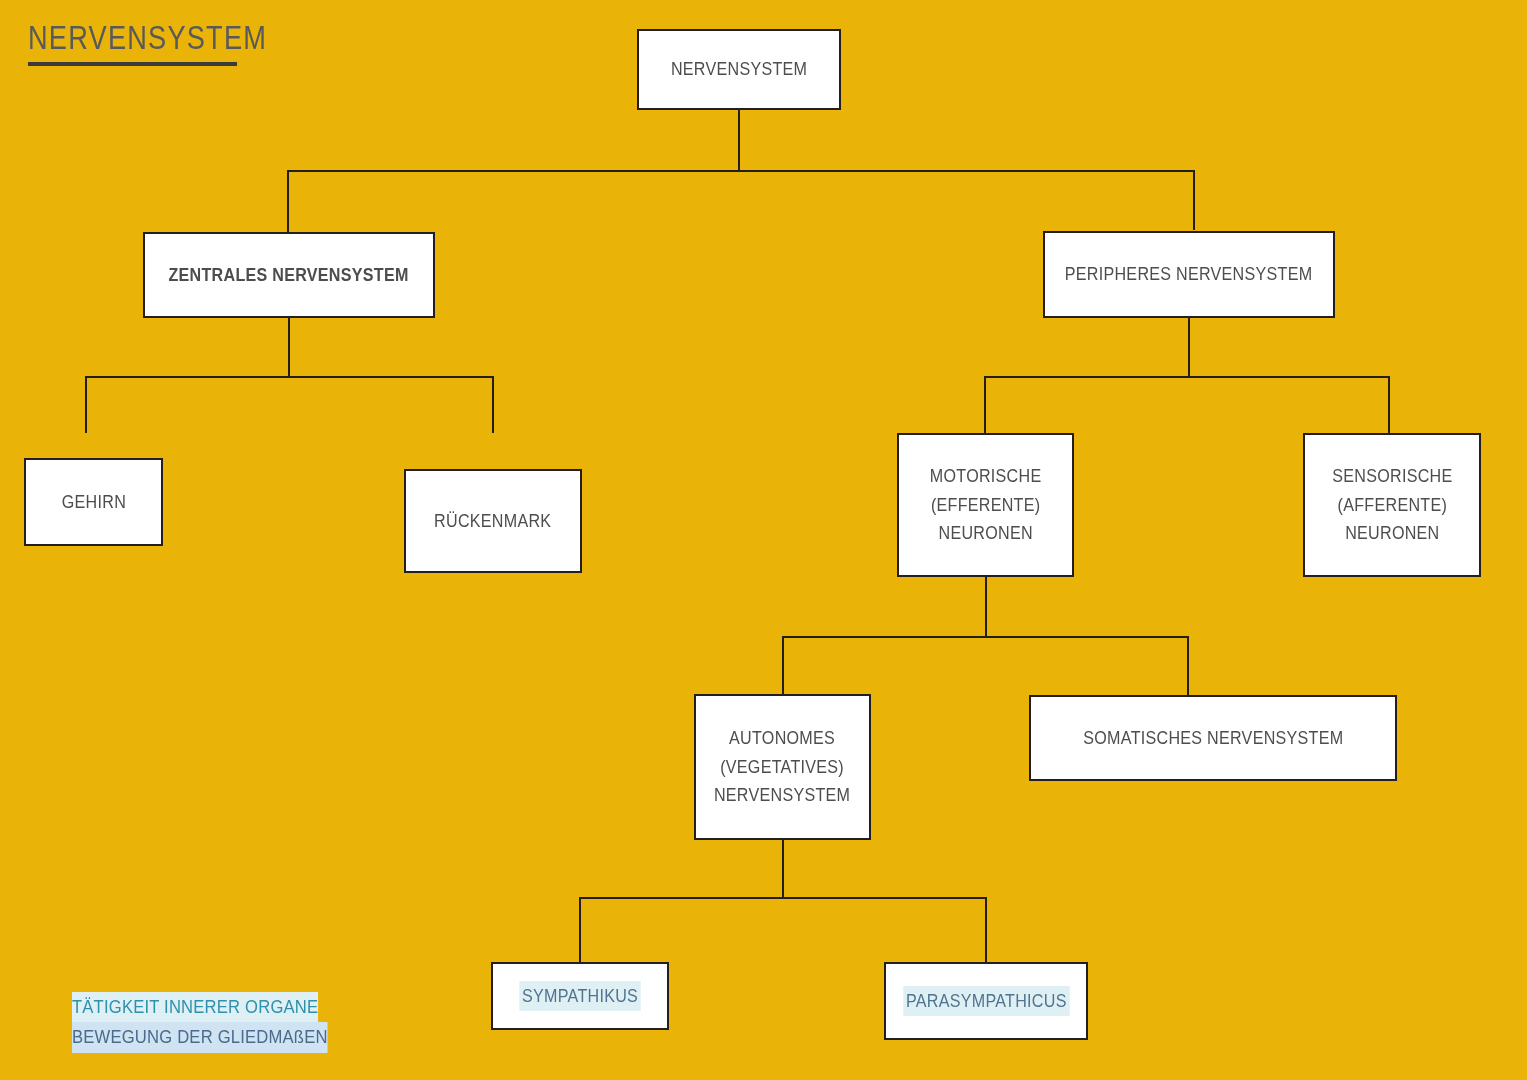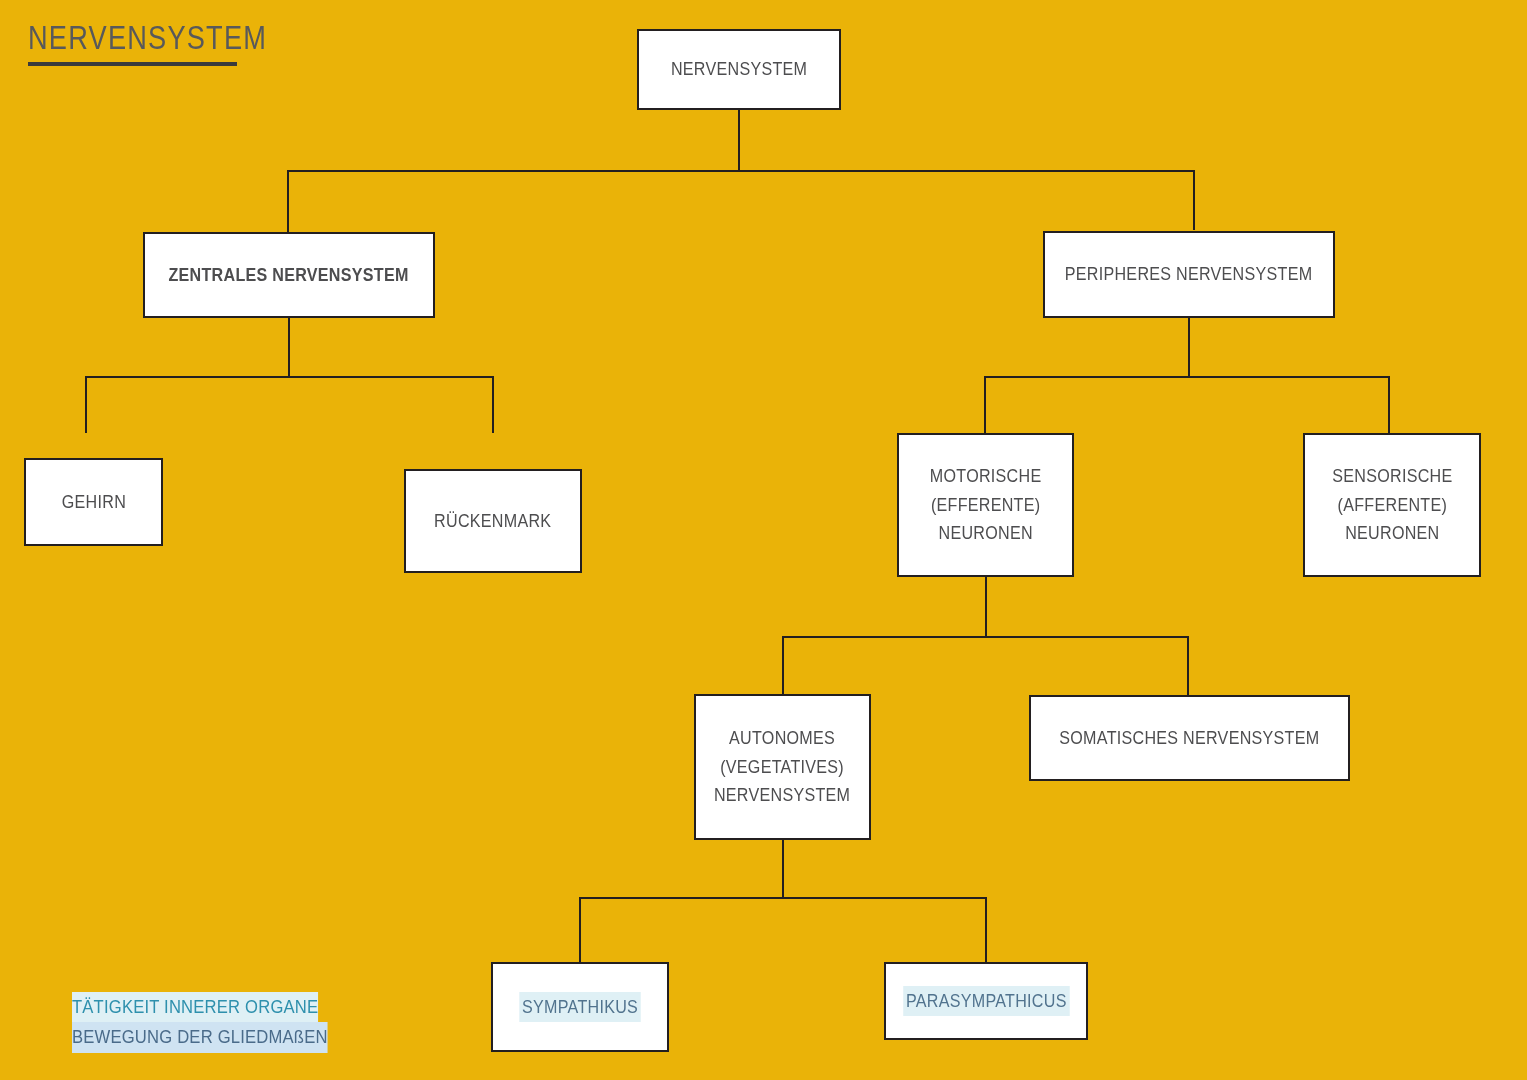--- a/index.html
+++ b/index.html
@@ -158,25 +158,25 @@
 (AFFERENTE)
 NEURONEN</span>
   </div>
 
   <div class="node" style="left:694px; top:694px; width:177px; height:146px;">
     <span class="node-label">AUTONOMES
 (VEGETATIVES)
 NERVENSYSTEM</span>
   </div>
 
-  <div class="node" style="left:1029px; top:695px; width:321px; height:86px;">
+  <div class="node" style="left:1029px; top:695px; width:368px; height:86px;">
     <span class="node-label">SOMATISCHES NERVENSYSTEM</span>
   </div>
 
-  <div class="node accent" style="left:491px; top:962px; width:178px; height:90px;">
+  <div class="node accent" style="left:491px; top:962px; width:178px; height:68px;">
     <span class="node-label">SYMPATHIKUS</span>
   </div>
 
   <div class="node accent" style="left:884px; top:962px; width:204px; height:78px;">
     <span class="node-label">PARASYMPATHICUS</span>
   </div>
 
   <div id="legend">
     <span class="legend-line l0">TÄTIGKEIT INNERER ORGANE</span>
     <span class="legend-line l1">BEWEGUNG DER GLIEDMAßEN</span>

